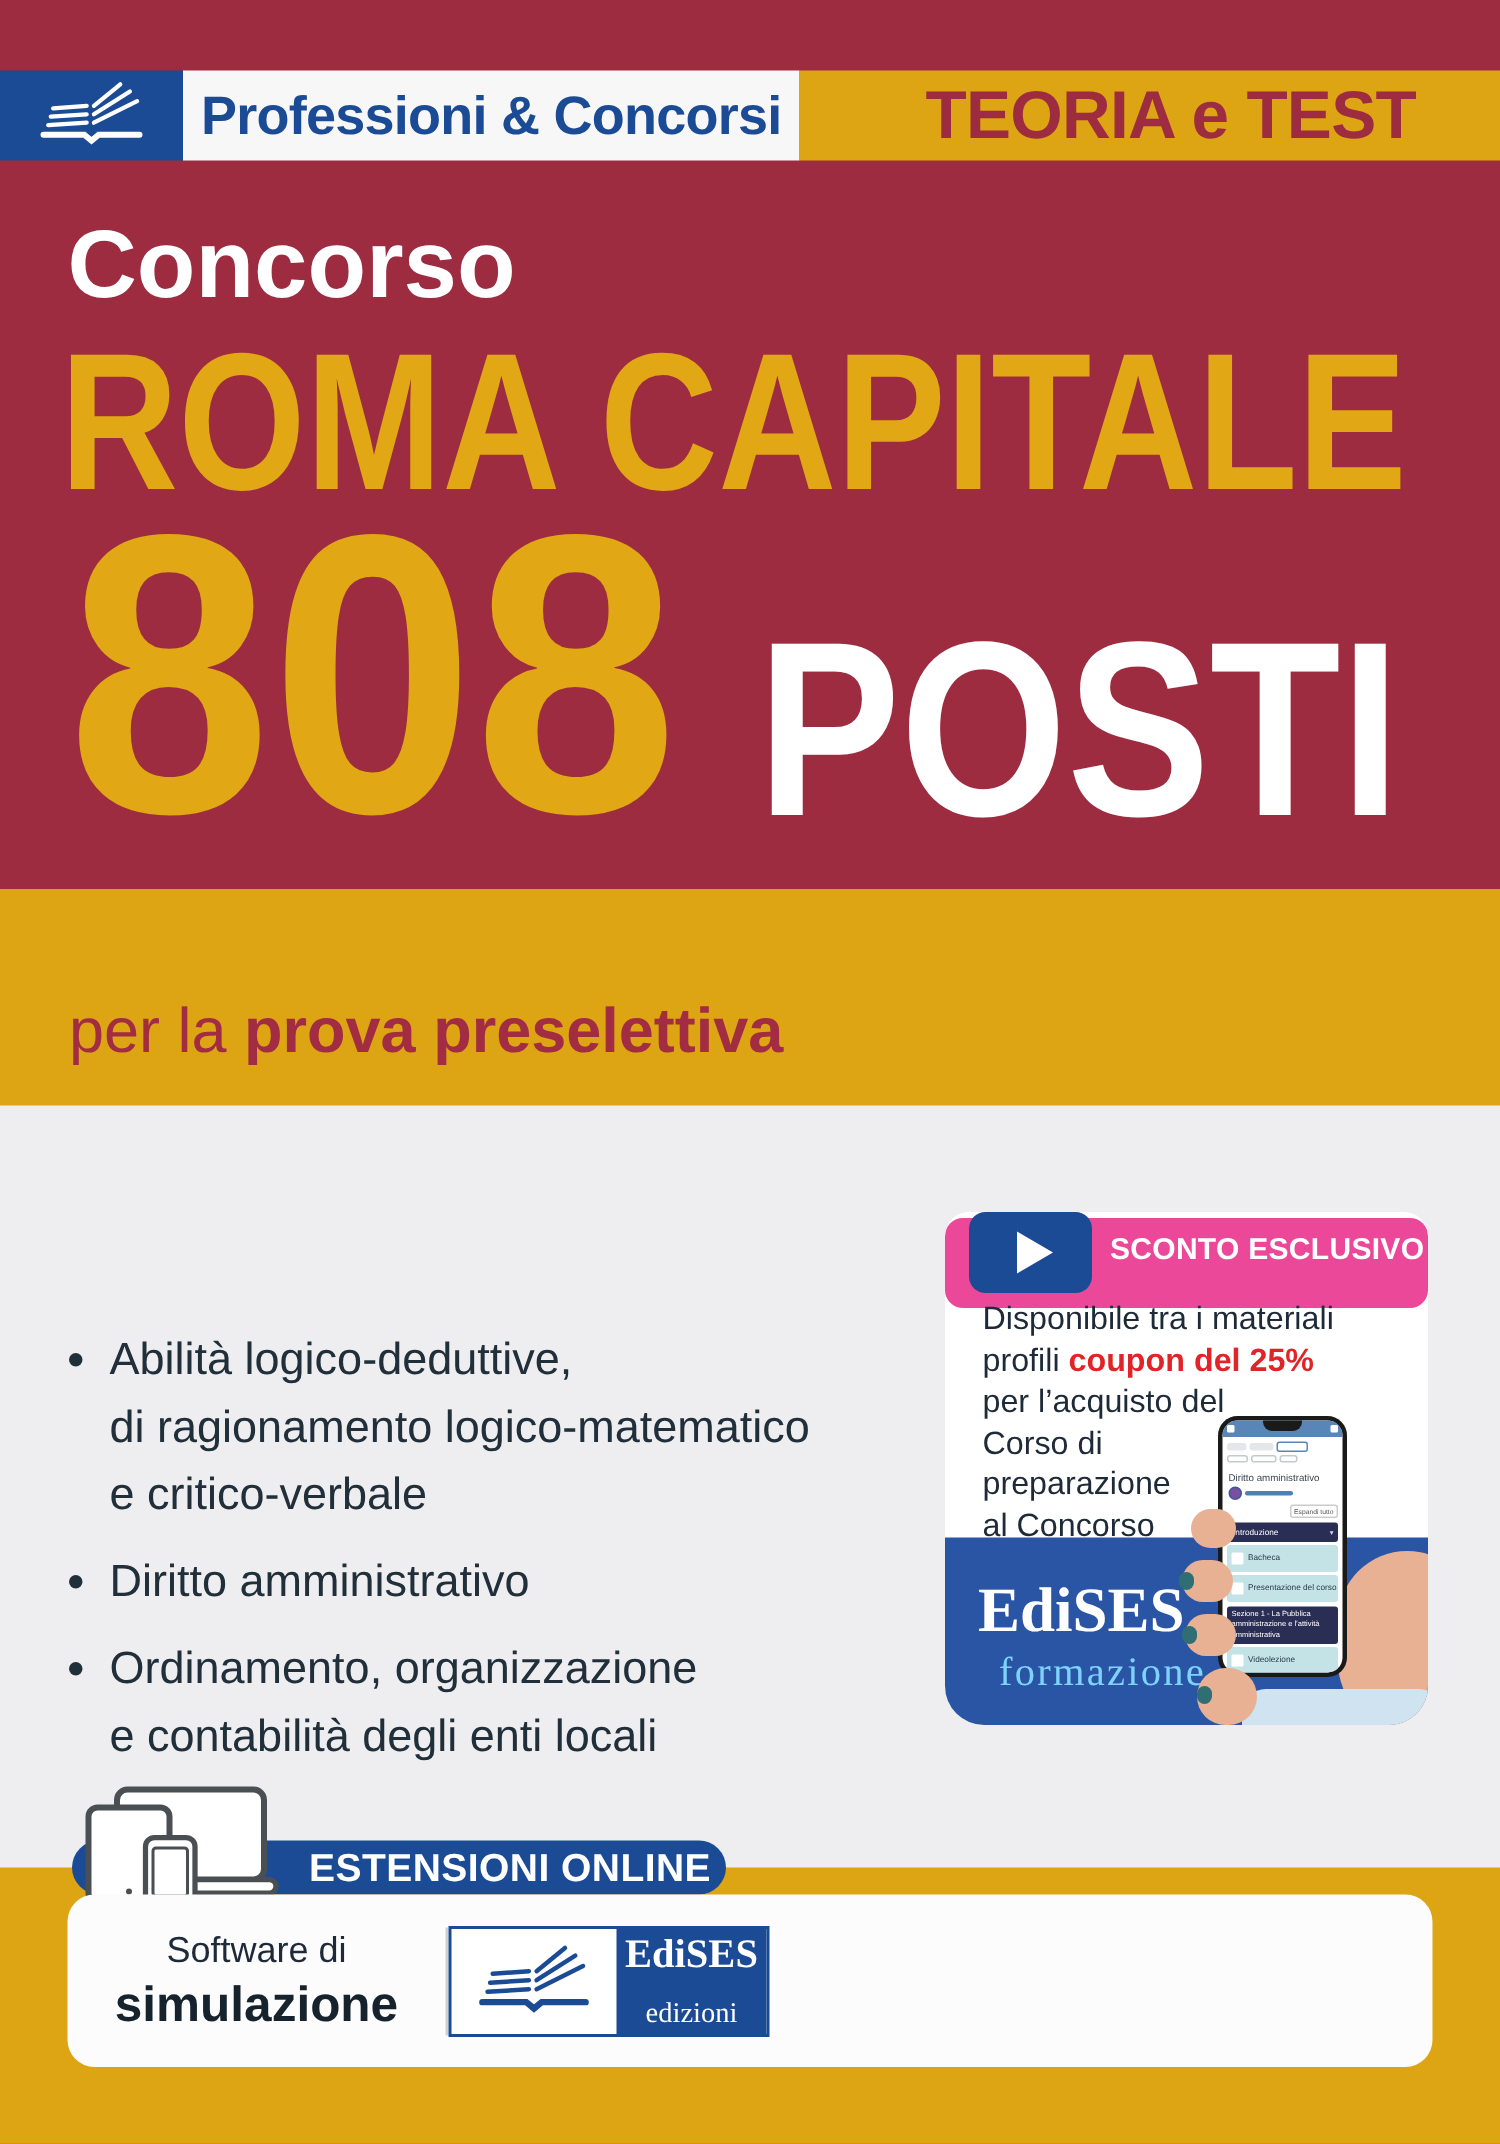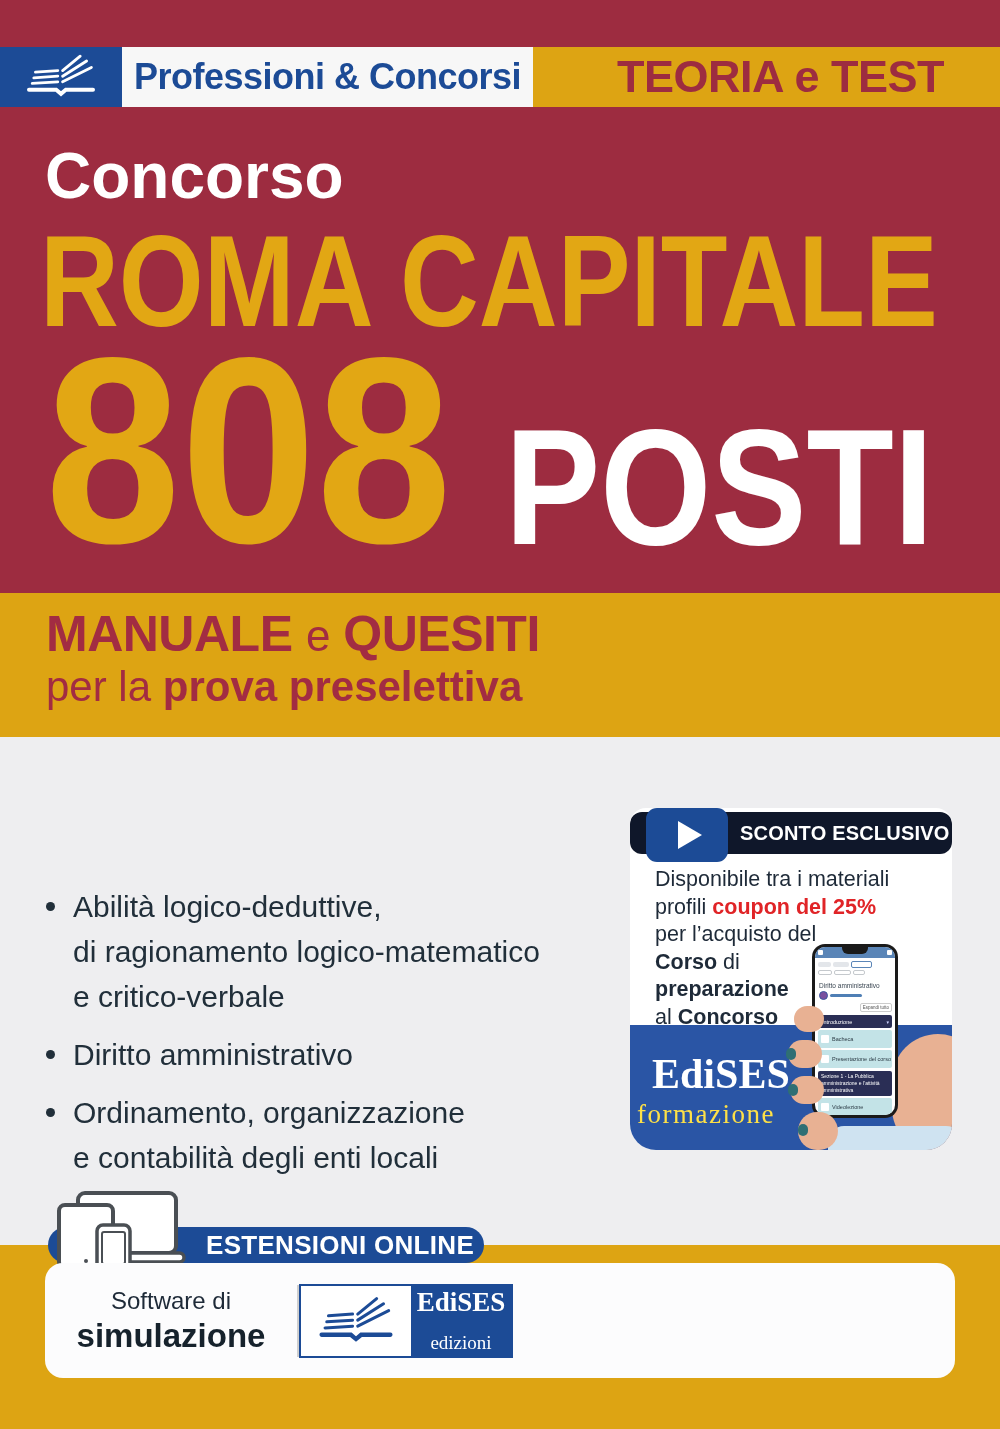--- a/index.html
+++ b/index.html
@@ -32,31 +32,31 @@
 
   
   .materie-h{position:absolute;left:46px;top:822px;color:#b22746;font-weight:bold;font-size:31px;letter-spacing:-0.3px;}
   .materie-list{position:absolute;left:46px;top:884px;width:570px;color:#212f3a;font-size:30px;}
   .m-item{position:relative;padding-left:27px;margin-bottom:13px;line-height:45px;}
   .m-item .dot{position:absolute;left:0;top:18px;width:9px;height:9px;border-radius:50%;background:#212f3a;}
 
   
   .promo{position:absolute;left:630px;top:808px;width:322px;height:342px;background:#fff;
          border-radius:16px 16px 26px 26px;overflow:hidden;}
-  .promo-header{position:absolute;left:0;top:4px;width:322px;height:42px;background:#0f172a;border-radius:12px;}
+  .promo-header{position:absolute;left:0;top:4px;width:322px;height:60px;background:#ec4899;border-radius:12px;}
   .promo-header .label{position:absolute;left:110px;top:0;line-height:42px;color:#fff;font-weight:bold;font-size:20px;letter-spacing:.2px;white-space:nowrap;}
   .play-btn{position:absolute;left:16px;top:0;width:82px;height:54px;background:#1c4b96;border-radius:11px;
             display:flex;align-items:center;justify-content:center;}
   .play-tri{width:0;height:0;border-left:24px solid #fff;border-top:14px solid transparent;border-bottom:14px solid transparent;margin-left:6px;}
   .promo-body{position:absolute;left:25px;top:58px;font-size:21.5px;line-height:27.5px;color:#1e2a38;white-space:nowrap;}
   .promo-body .red{color:#e02427;font-weight:bold;}
-  .promo-body .b{font-weight:bold;margin-top:45px;}
+  .promo-body .b{font-weight:normal;margin-top:45px;}
   .promo-footer{position:absolute;left:0;bottom:0;width:322px;height:125px;background:#2a55a5;}
   .pf-brand{position:absolute;left:22px;top:28px;color:#fff;font-family:"Liberation Serif",serif;font-weight:bold;font-size:42px;line-height:1;}
-  .pf-sub{position:absolute;left:7px;top:76px;color:#fde047;font-family:"Liberation Serif",serif;font-size:27px;letter-spacing:1.5px;line-height:1;}
+  .pf-sub{position:absolute;left:36px;top:76px;color:#7dd3fc;font-family:"Liberation Serif",serif;font-size:27px;letter-spacing:1.5px;line-height:1;}
 
   
   .skin{position:absolute;background:#e8b193;}
   .palm{left:262px;top:226px;width:92px;height:120px;border-radius:46px;}
   .fng{border-radius:14px;}
   .f1{left:164px;top:198px;width:30px;height:26px;}
   .f2{left:158px;top:232px;width:34px;height:28px;}
   .f3{left:160px;top:268px;width:34px;height:28px;}
   .f4{left:168px;top:304px;width:40px;height:38px;border-radius:19px;}
   .nail{position:absolute;width:10px;height:12px;border-radius:5px;background:#2f6f74;}
@@ -135,25 +135,20 @@
         <span>TEORIA e TEST</span>
       </div>
     </div>
     <div class="t-kicker">Concorso</div>
     <div class="t-roma">ROMA CAPITALE</div>
     <div class="t-808">808</div>
     <div class="t-posti">POSTI</div>
   </div>
 
   <div class="gold-band">
-    <div class="gb-l1">
-      <b>MANUALE</b>
-      <span class="mid">e</span>
-      <b>QUESITI</b>
-    </div>
     <div class="gb-l2">
       <span>per la </span><span class="b">prova preselettiva</span>
     </div>
   </div>
 
   <div class="materie-list">
     <div class="m-item">
       <span class="dot"></span>
       <div>Abilità logico-deduttive,</div>
       <div>di ragionamento logico-matematico</div>

